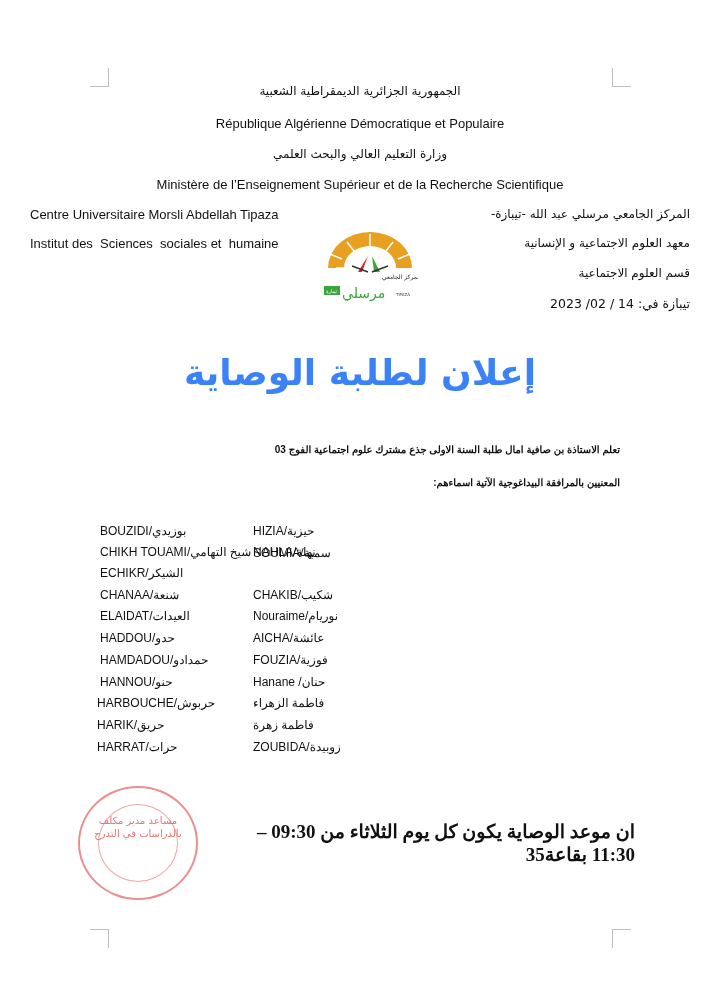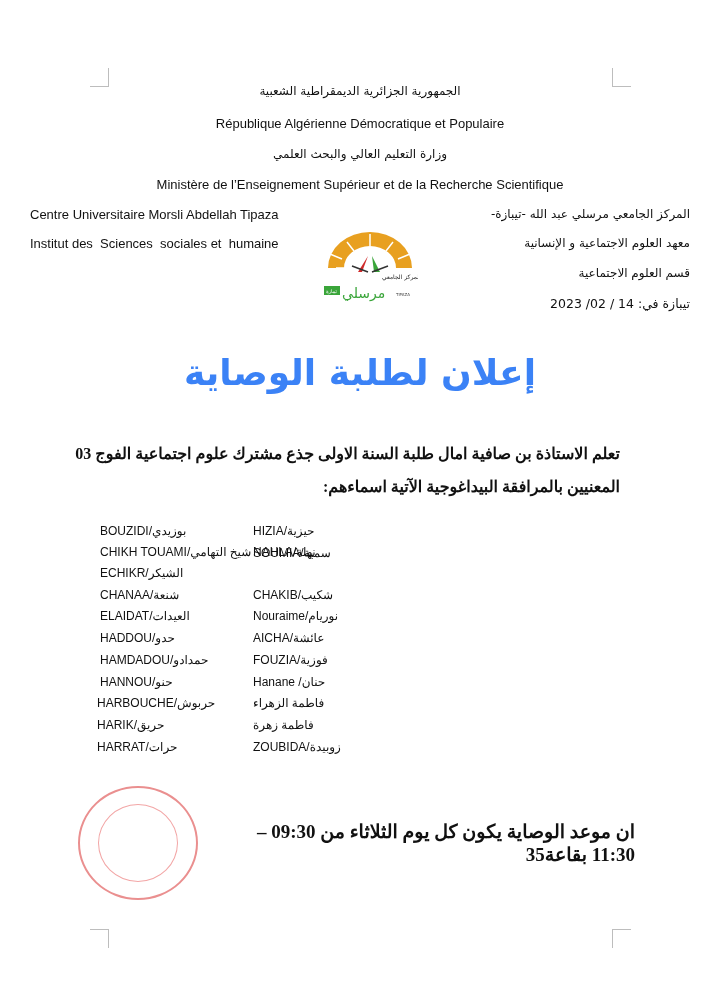--- a/index.html
+++ b/index.html
@@ -11,21 +11,21 @@
   .c-tr { left:612px; top:68px; border-left-width:1px; border-bottom-width:1px; }
   .c-bl { left:90px; top:929px; border-right-width:1px; border-top-width:1px; }
   .c-br { left:612px; top:929px; border-left-width:1px; border-top-width:1px; }
   .center-line { position:absolute; left:0; width:720px; text-align:center; font-size:12px; }
   .ar { direction:rtl; font-family:"DejaVu Sans",sans-serif; }
   .lat { font-family:"Liberation Sans",sans-serif; font-size:13px; }
   .left-head { left:30px; font-family:"Liberation Sans",sans-serif; font-size:13px; }
   .right-head { right:30px; direction:rtl; text-align:right; font-size:12px; }
   .title { left:0; width:720px; top:352px; text-align:center; direction:rtl;
            color:#3b82f6; font-size:36px; font-weight:bold; font-family:"DejaVu Sans",sans-serif; }
-  .para { right:100px; direction:rtl; text-align:right; font-size:16px; font-weight:bold; font-family:Liberation Serif, serif; }
+  .para { right:100px; direction:rtl; text-align:right; font-size:10px; font-weight:bold; font-family:Liberation Sans, sans-serif; }
   .name { font-family:"Liberation Sans",sans-serif; font-size:12px; position:absolute; white-space:nowrap; }
   .footer-note { left:215px; top:820px; width:420px; direction:rtl; text-align:right; font-weight:bold; font-size:19px; font-family:"Liberation Serif",serif; }
   .stamp { left:78px; top:786px; width:116px; height:110px; border:2px solid #e36a6a; border-radius:50%; opacity:0.75; }
   .stamp-inner { position:absolute; left:18px; top:16px; width:78px; height:76px; border:1.5px solid #e88; border-radius:50%; }
   .stamp-text { position:absolute; left:0; width:100%; top:26px; text-align:center; color:#d44; font-size:10px; line-height:13px; direction:rtl; }
   .logo { left:322px; top:232px; width:96px; height:72px; }
 </style>
 </head>
 <body>
 
@@ -89,15 +89,16 @@
   <div class="name" style="left:253px; top:631px;">AICHA/عائشة</div>
   <div class="name" style="left:253px; top:653px;">FOUZIA/فوزية</div>
   <div class="name" style="left:253px; top:675px;">Hanane /حنان</div>
   <div class="name" style="left:253px; top:696px;">فاطمة الزهراء</div>
   <div class="name" style="left:253px; top:718px;">فاطمة زهرة</div>
   <div class="name" style="left:253px; top:740px;">ZOUBIDA/زوبيدة</div>
 </div>
 
 <div class="abs stamp">
   <div class="stamp-inner"></div>
+  <div class="stamp-text">مساعد مدير مكلف بالدراسات في التدرج</div>
 </div>
 
 <div class="abs footer-note">ان موعد الوصاية يكون كل  يوم الثلاثاء من  09:30 –11:30  بقاعة35</div>
 
 </body></html>

